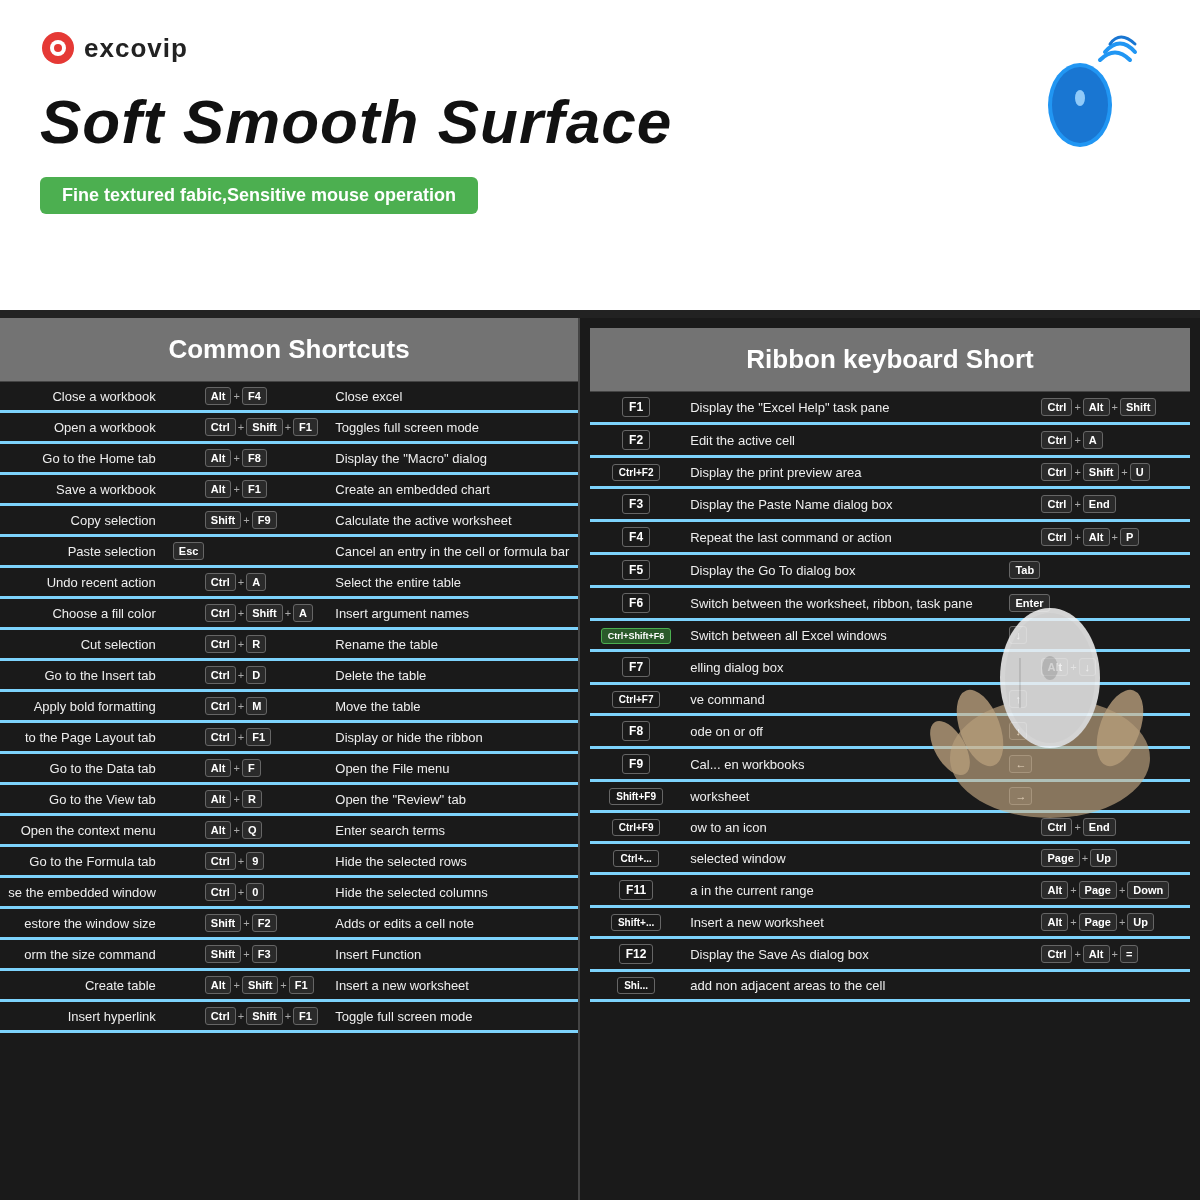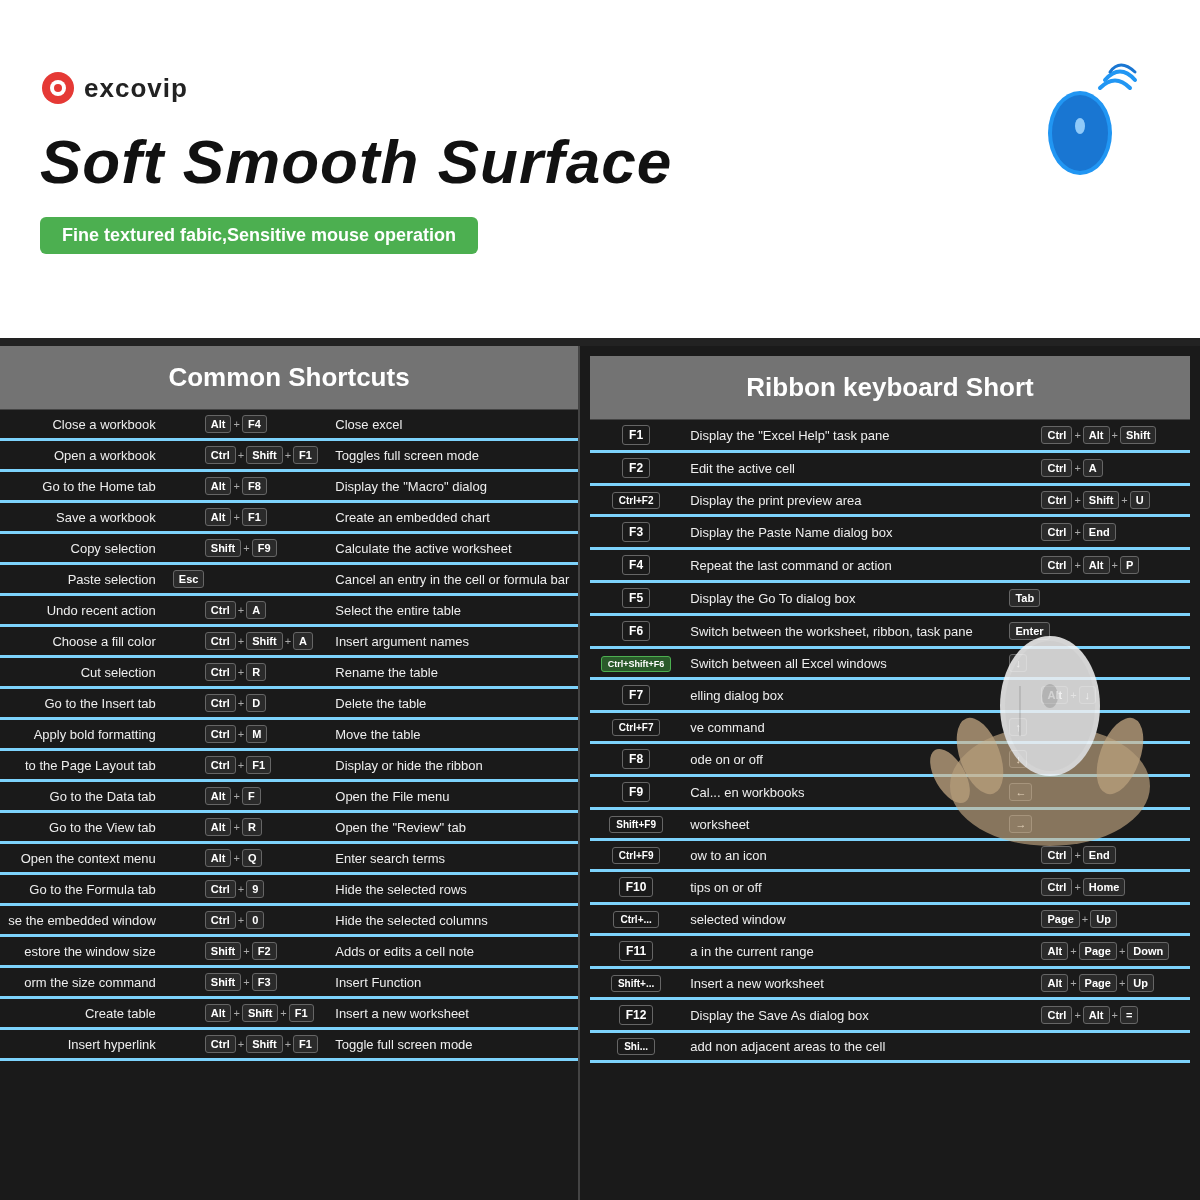--- a/index.html
+++ b/index.html
@@ -7,24 +7,23 @@
       width: 1200px;
       height: 1200px;
       overflow: hidden;
       font-family: Arial, sans-serif;
       background: #fff;
     }
 
     
     .top-section {
       background: #fff;
-      padding: 42px 40px 20px 40px;
+      padding: 30px 40px 20px 40px;
       position: relative;
       height: 310px;
-      margin-top: 28px;
     }
 
     .logo-area {
       display: flex;
       align-items: center;
       gap: 8px;
       margin-bottom: 20px;
     }
 
     .logo-icon {
@@ -594,31 +593,20 @@
           <td class="shortcut-right-text">ow to an icon</td>
           <td class="key-cell">
             <span class="kbd-group">
                 <span class="kbd">Ctrl</span>
                 <span class="kbd-plus">+</span>
                 <span class="kbd">End</span>
               </span>
           </td>
         </tr>
         <tr>
-          <td class="f-key-cell"><span class="f-key">F10</span></td>
-          <td class="shortcut-right-text">tips on or off</td>
-          <td class="key-cell">
-            <span class="kbd-group">
-                <span class="kbd">Ctrl</span>
-                <span class="kbd-plus">+</span>
-                <span class="kbd">Home</span>
-              </span>
-          </td>
-        </tr>
-        <tr>
           <td class="f-key-cell"><span class="f-key" style="font-size:10px;">Ctrl+...</span></td>
           <td class="shortcut-right-text">selected window</td>
           <td class="key-cell">
             <span class="kbd-group">
                 <span class="kbd">Page</span>
                 <span class="kbd-plus">+</span>
                 <span class="kbd">Up</span>
               </span>
           </td>
         </tr>

